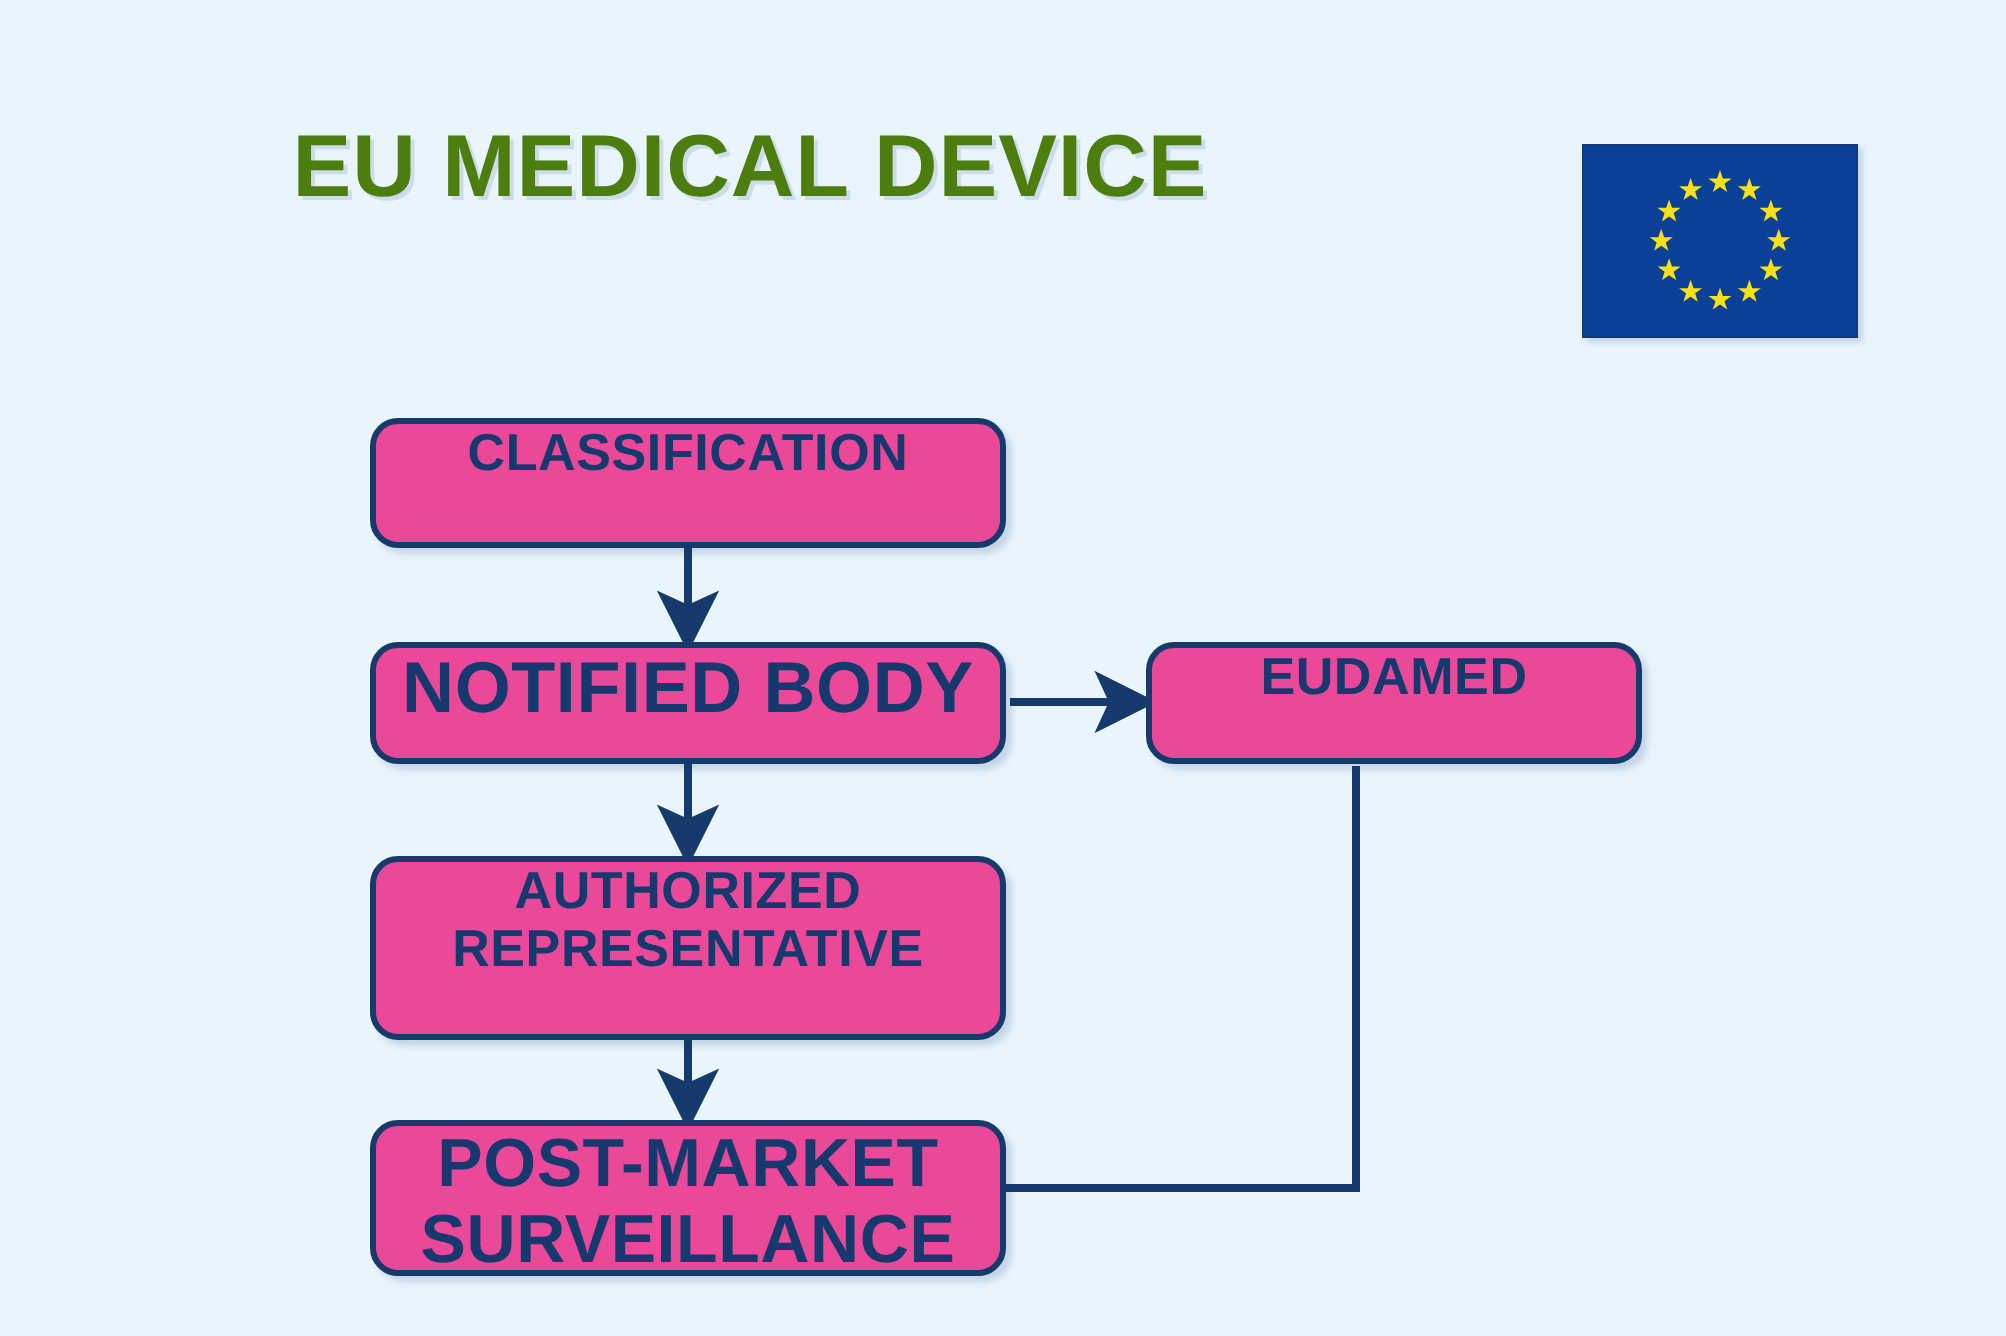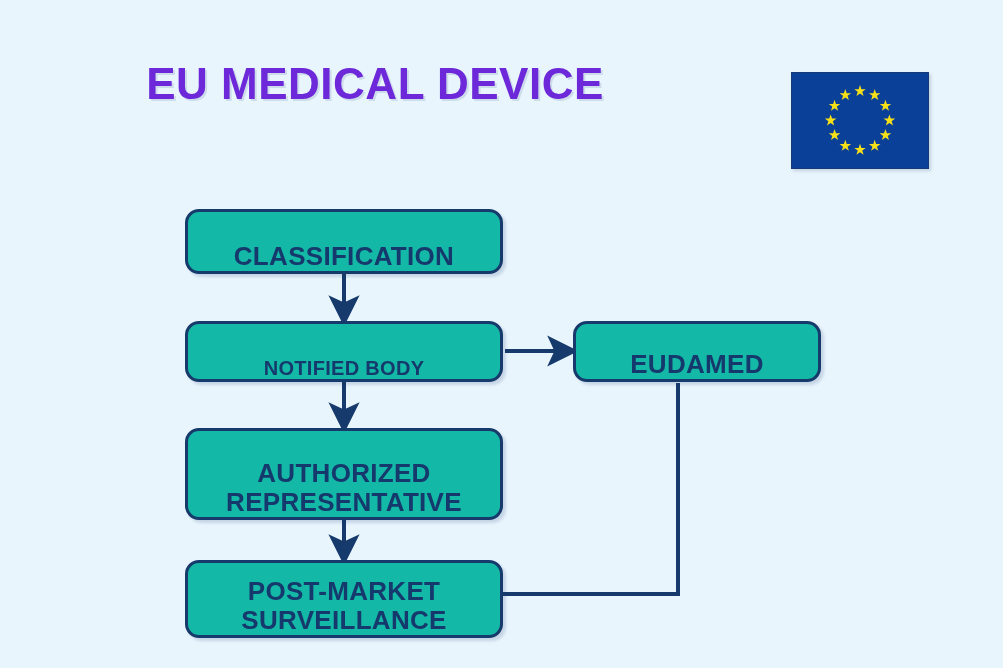--- a/index.html
+++ b/index.html
@@ -21,21 +21,21 @@
     background: #e9f5fd;
   }
 
   
   .title {
     position: absolute;
     left: 60px;
     top: 62px;
     width: 630px;
     text-align: center;
-    color: #6d28d9;
+    color: #4d7c0f;
     font-size: 44px;
     line-height: 1.02;
     font-weight: 700;
     letter-spacing: 0.5px;
     text-transform: uppercase;
     text-shadow: 2px 2px 0 rgba(19,55,107,0.13);
   }
   .title .line {
     display: block;
     white-space: nowrap;
@@ -52,40 +52,40 @@
     border: 1px solid #143a78;
     box-sizing: border-box;
     box-shadow: 2px 2px 3px rgba(20,50,100,0.18);
   }
   .flag svg { display: block; width: 100%; height: 100%; }
 
   
   .node {
     position: absolute;
     box-sizing: border-box;
-    background: #14b8a6;
+    background: #ec4899;
     border: 3px solid #163a6b;
     border-radius: 14px;
     color: #15396c;
     font-weight: 700;
     display: flex;
-    align-items: flex-end;
+    align-items: flex-start;
     justify-content: center;
     text-align: center;
     letter-spacing: 0.3px;
     text-transform: uppercase;
     box-shadow: 3px 3px 3px rgba(25,60,110,0.17);
     line-height: 1.12;
   }
   .node-label { display: block; white-space: pre-line; }
 
   #node-classification { left: 185px; top: 209px; width: 318px; height: 65px; font-size: 26px; }
-  #node-notified-body  { left: 185px; top: 321px; width: 318px; height: 61px; font-size: 20px; }
+  #node-notified-body  { left: 185px; top: 321px; width: 318px; height: 61px; font-size: 36px; }
   #node-authorized-rep { left: 185px; top: 428px; width: 318px; height: 92px; font-size: 26px; }
-  #node-post-market    { left: 185px; top: 560px; width: 318px; height: 78px; font-size: 26px; }
+  #node-post-market    { left: 185px; top: 560px; width: 318px; height: 78px; font-size: 34px; }
   #node-eudamed        { left: 573px; top: 321px; width: 248px; height: 61px; font-size: 26px; }
 
   
   #connectors {
     position: absolute;
     left: 0; top: 0;
     width: 1003px;
     height: 668px;
     pointer-events: none;
   }

